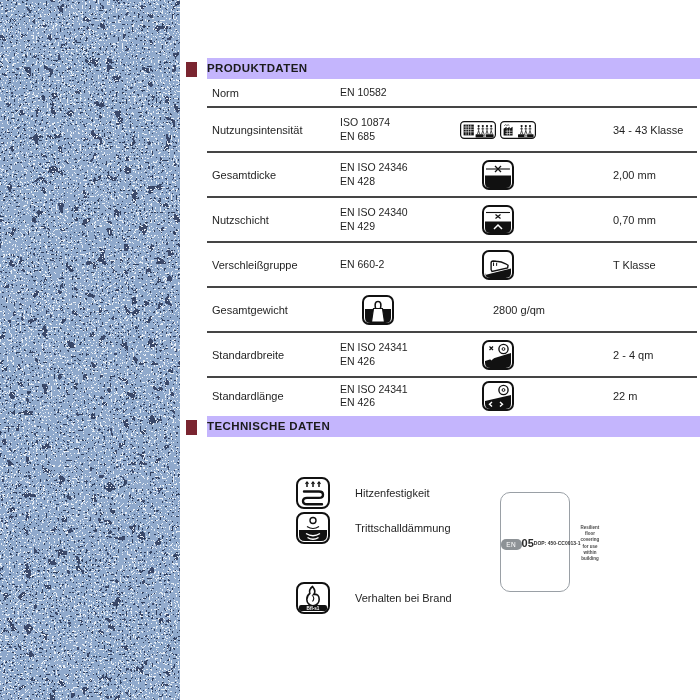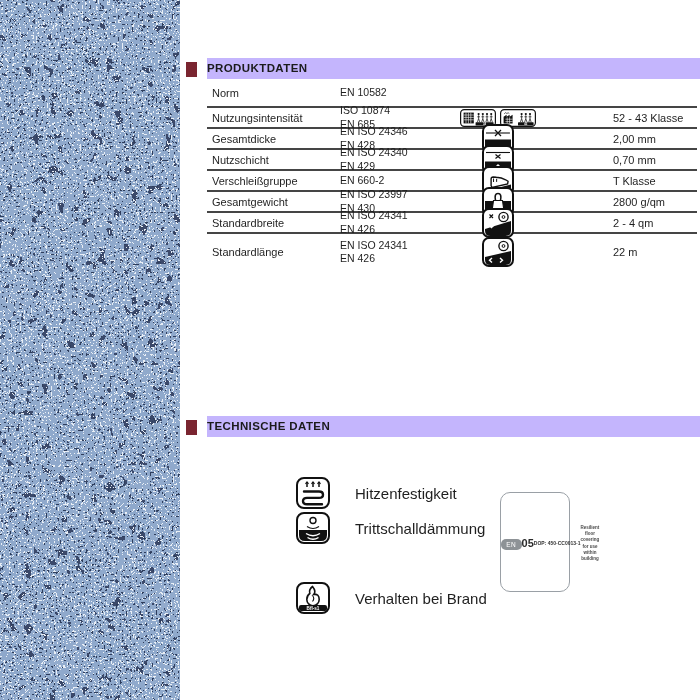--- a/index.html
+++ b/index.html
@@ -5,31 +5,31 @@
   html,body{margin:0;padding:0;background:#fff;}
   #stage{position:relative;width:700px;height:700px;background:#ffffff;overflow:hidden;
          font-family:"Liberation Sans",sans-serif;color:#1f1f1f;}
   .texture{position:absolute;left:0;top:0;width:180px;height:700px;display:block;}
   .marker{position:absolute;width:11px;height:15px;}
   .secbar{position:absolute;left:207px;width:582px;height:21px;background:#c4b5fd;
           font-size:11.5px;font-weight:bold;line-height:21px;
           letter-spacing:.4px;color:#1b1b1b;box-sizing:border-box;}
   
   #ptable{position:absolute;left:207px;top:79px;width:490px;}
-  .prow{display:flex;align-items:center;height:21px;border-bottom:2px solid #454545;box-sizing:border-box;}
+  .prow{display:flex;align-items:center;height:45px;border-bottom:2px solid #454545;box-sizing:border-box;}
   .prow:first-child{height:29px;}
   .prow:last-child{height:36px;border-bottom:none;}
   .c-label{width:133px;padding-left:5px;font-size:11px;box-sizing:border-box;}
   .c-std{width:120px;font-size:10.5px;line-height:1.25;}
   .c-icon{width:76px;display:flex;justify-content:center;align-items:center;gap:4px;overflow:visible;flex-shrink:0;}
   .c-spacer{width:77px;flex-shrink:0;}
   .c-value{flex:1;font-size:11px;}
   
   .trow{position:absolute;left:296px;width:330px;height:32px;display:flex;align-items:center;}
-  .trow .tlabel{margin-left:25px;font-size:15px;}
+  .trow .tlabel{margin-left:25px;font-size:11px;}
   
   #ce{position:absolute;left:500px;top:492px;width:70px;height:100px;border:1.5px solid #9aa0a6;
       border-radius:10px;box-sizing:border-box;display:flex;flex-direction:row;align-items:center;}
   #ce .pill{margin-top:4px;width:54px;height:11px;background:#8d9296;border-radius:5px;color:#fff;
             font-size:6.5px;line-height:11px;text-align:center;letter-spacing:.5px;}
   #ce .year{font-size:11px;font-weight:bold;color:#2a2a2a;margin-top:1px;}
   #ce .dop{font-size:5px;font-weight:bold;color:#333;margin-top:2px;white-space:nowrap;}
   #ce .bar{background:#bcc1c5;height:2.5px;border-radius:1px;margin-top:2px;}
   #ce .bar.b1{width:50px;} #ce .bar.b2{width:46px;}
   #ce .bar.nb{width:22px;height:3px;background:#9aa0a4;margin-top:3px;}
@@ -136,21 +136,21 @@
           </g>
           <g fill="#111">
               <circle cx="36" cy="8.5" r="1.8"></circle>
               <circle cx="43" cy="8.5" r="1.8"></circle>
               <circle cx="50" cy="8.5" r="1.8"></circle>
             </g>
           <text x="43" y="26.6" fill="#fff" font-size="4.6" text-anchor="middle" font-weight="bold">43</text>
         </svg>
       </div>
       <div class="c-spacer"></div>
-      <div class="c-value">52 - 43 Klasse</div>
+      <div class="c-value">34 - 43 Klasse</div>
     </div>
 
     <div class="prow">
       <div class="c-label">Gesamtdicke</div>
       <div class="c-std">
         <div>EN ISO 24346</div>
         <div>EN 428</div>
       </div>
       <div class="c-icon">
         <svg width="32" height="30" viewBox="0 0 32 30">
@@ -197,24 +197,20 @@
             <path d="M12,11.5 l-0.8,3.5 M15,12.5 l-0.8,3" stroke="#111" stroke-width="1"></path>
           </g>
         </svg>
       </div>
       <div class="c-spacer"></div>
       <div class="c-value">T Klasse</div>
     </div>
 
     <div class="prow">
       <div class="c-label">Gesamtgewicht</div>
-      <div class="c-std">
-        <div>EN ISO 23997</div>
-        <div>EN 430</div>
-      </div>
       <div class="c-icon">
         <svg width="32" height="30" viewBox="0 0 32 30">
           <rect x="1" y="1" width="30" height="28" rx="6" fill="#fff" stroke="#111" stroke-width="2"></rect>
           <path d="M3,14 h26 v8.5 q0,5.5 -5.5,5.5 h-15 q-5.5,0 -5.5,-5.5 z" fill="#111"></path>
           <path d="M11.5,13.5 h9 l2,13.5 h-13 z" fill="#fff" stroke="#111" stroke-width="1.2"></path>
           <path d="M13.5,13.5 q-1.5,-7 2.5,-7 t2.5,7" fill="none" stroke="#111" stroke-width="1.6"></path>
         </svg>
       </div>
       <div class="c-spacer"></div>
       <div class="c-value">2800 g/qm</div>

